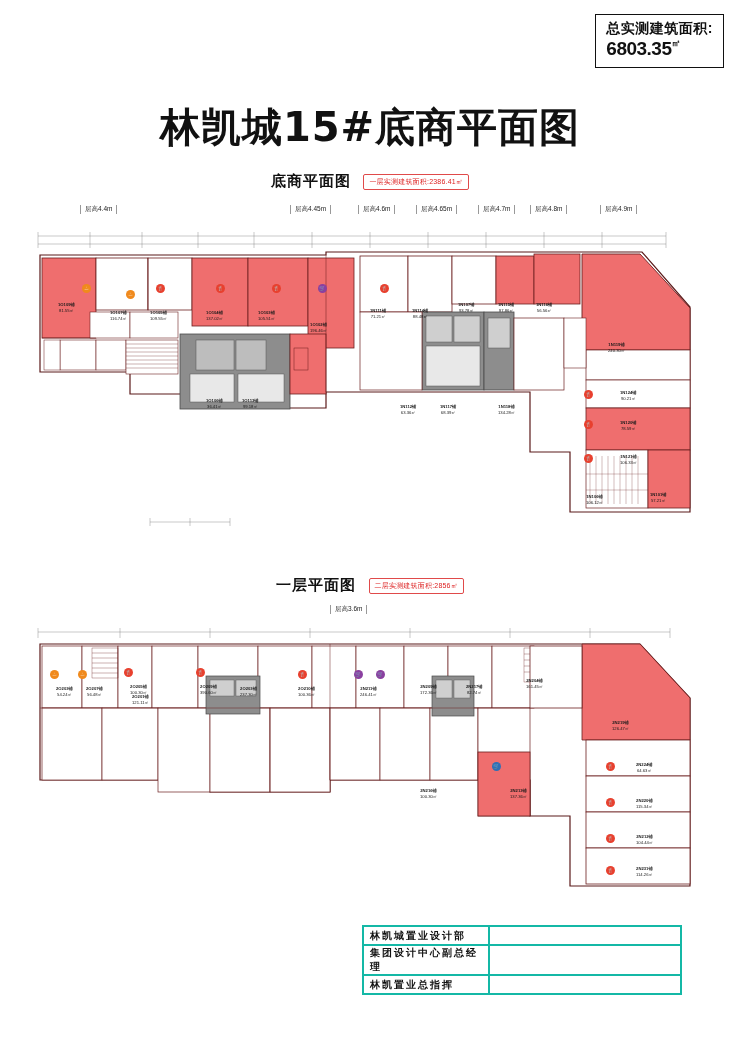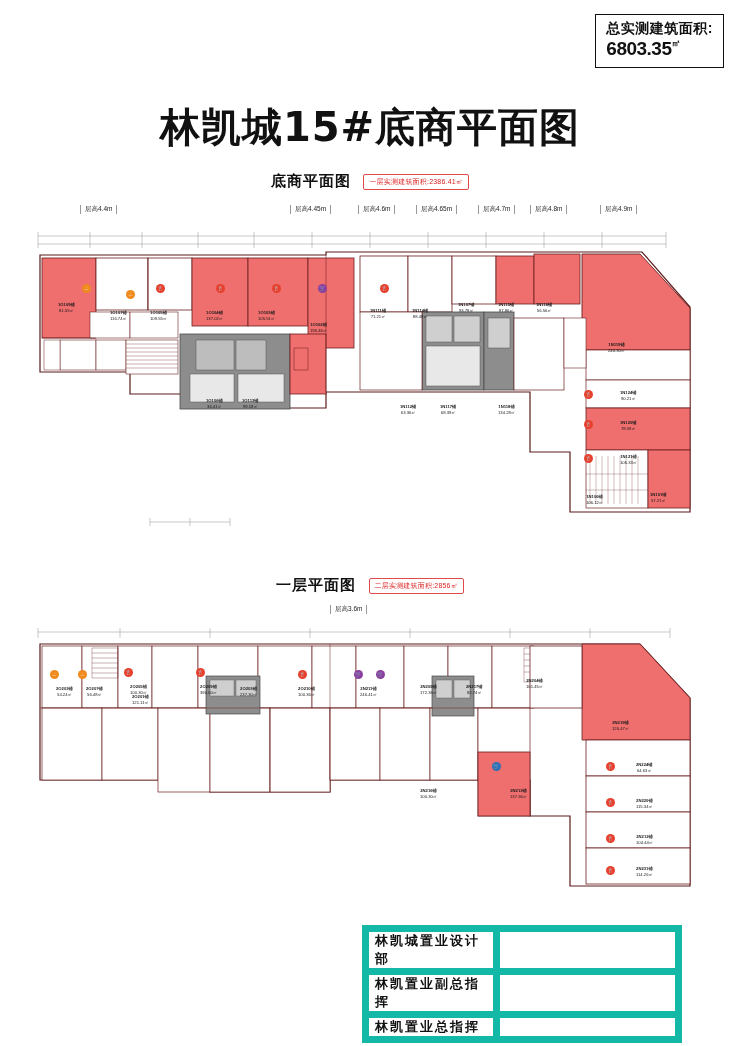--- a/index.html
+++ b/index.html
@@ -59,21 +59,21 @@
   .picon{position:absolute;width:9px;height:9px;border-radius:50%;
     display:flex;align-items:center;justify-content:center;
     font-size:5px;color:#fff;line-height:1;}
   .picon.red{background:#e8402e;}
   .picon.org{background:#f08a1d;}
   .picon.pur{background:#8a3fa0;}
   .picon.blue{background:#2f6fb5;}
 
   
   .sigtable{position:absolute;left:362px;top:925px;width:320px;border-collapse:collapse;}
-  .sigtable td{border:7px solid #14b8a6;height:17px;font-size:13px;padding:0 6px;letter-spacing:2px;}
+  .sigtable td{border:2px solid #14b8a6;height:17px;font-size:10px;padding:0 6px;letter-spacing:2px;}
   .sigtable td.k{width:112px;font-weight:bold;}
   .sigtable td.v{width:auto;}
 </style>
 </head>
 <body>
 
 <div class="page">
 
   <div class="area-badge">
     <div class="lbl">总实测建筑面积:</div>
@@ -366,21 +366,21 @@
     <div class="picon red" style="left:576px; top:246px;">🍴</div>
   </div>
 
   <table class="sigtable">
     <tbody>
         <tr>
       <td class="k">林凯城置业设计部</td>
       <td class="v"></td>
     </tr>
     <tr>
-      <td class="k">林凯置业副总指挥</td>
+      <td class="k">集团设计中心副总经理</td>
       <td class="v"></td>
     </tr>
     <tr>
       <td class="k">林凯置业总指挥</td>
       <td class="v"></td>
     </tr>
   </tbody>
     </table>
 
 </div>

